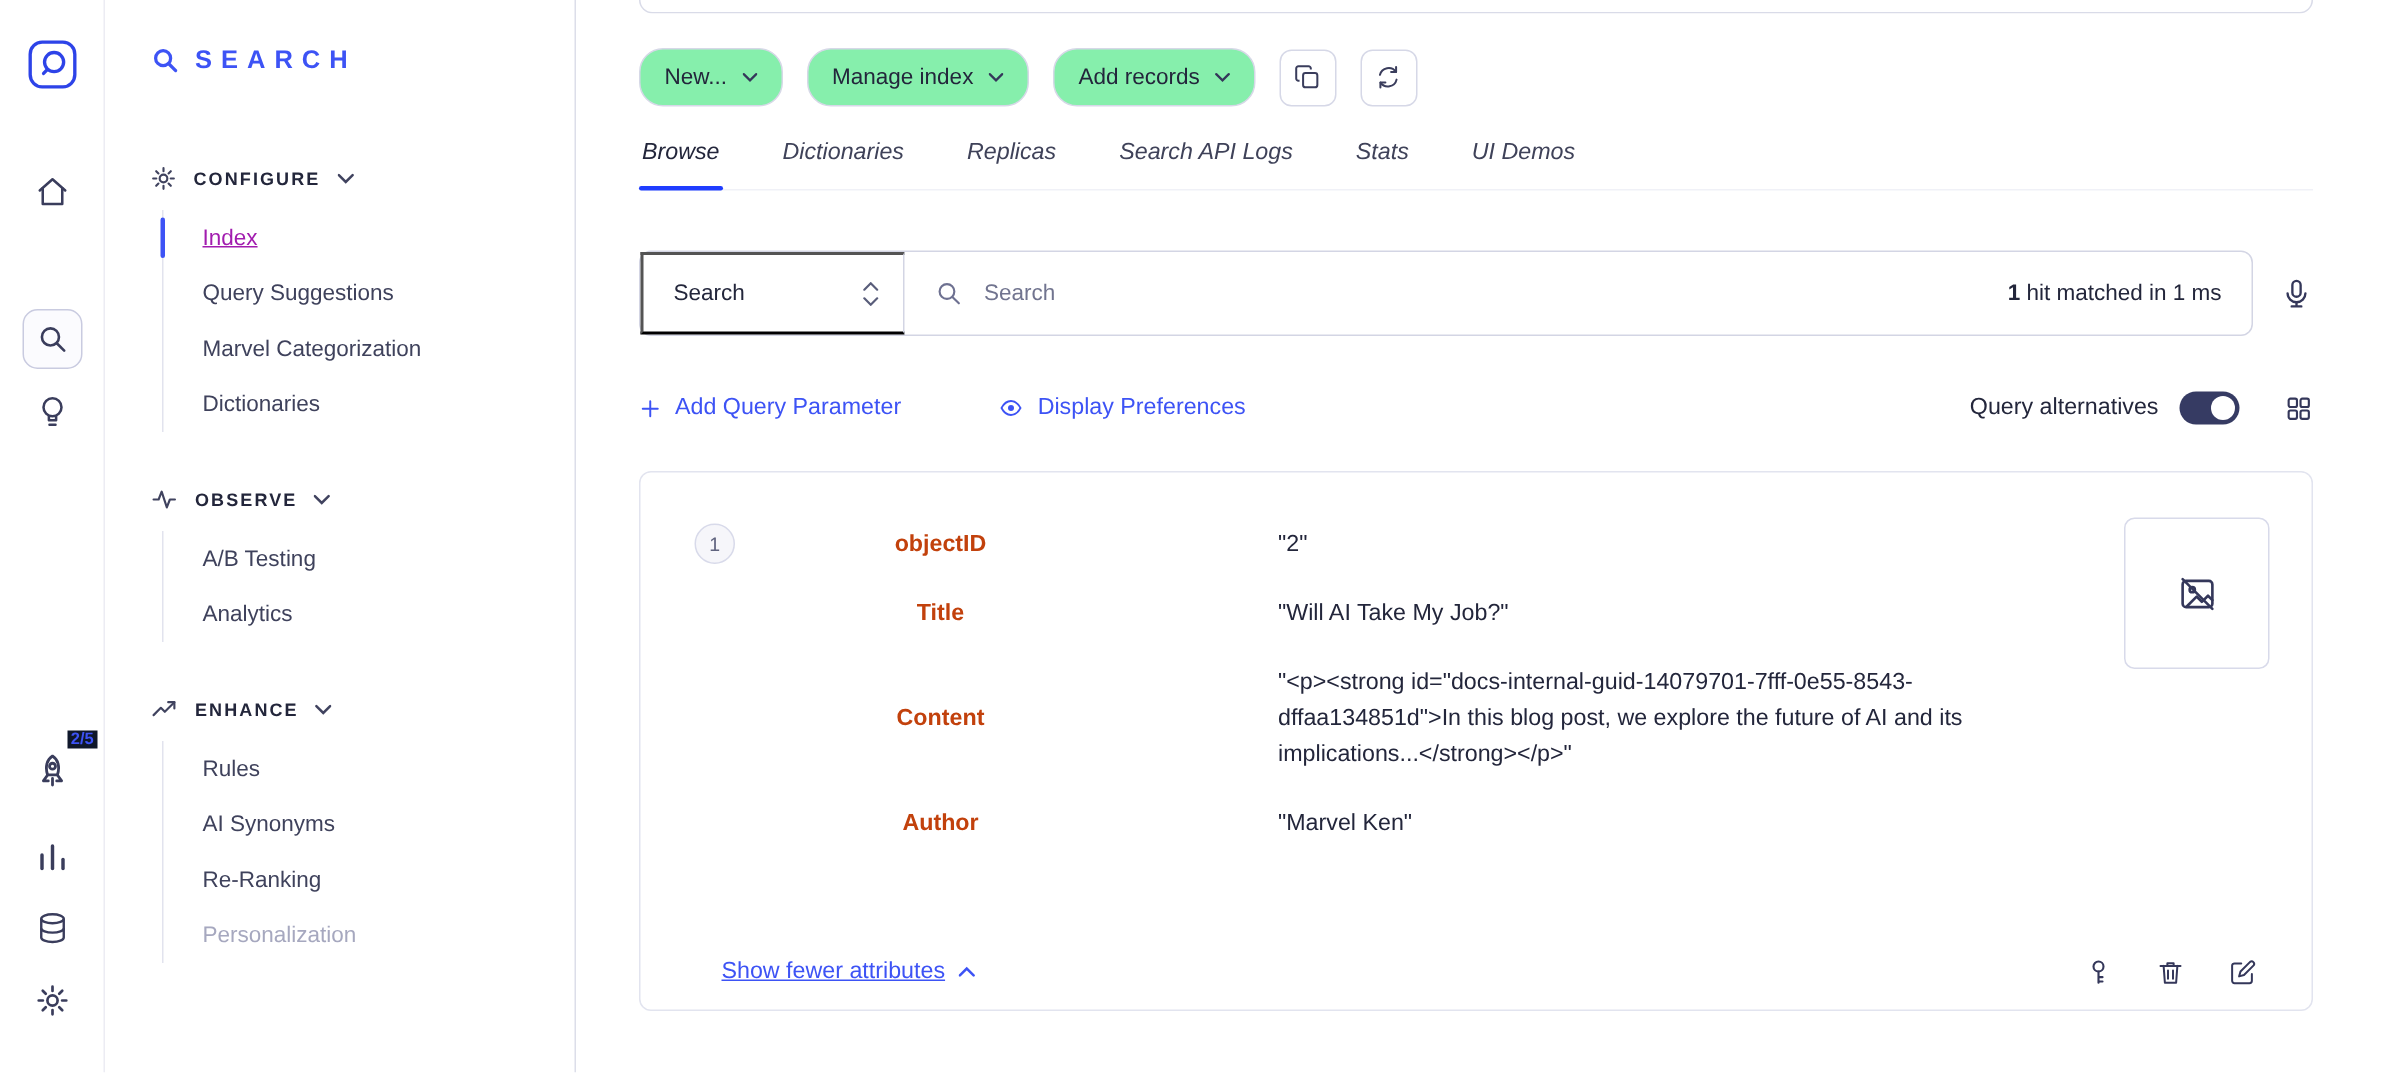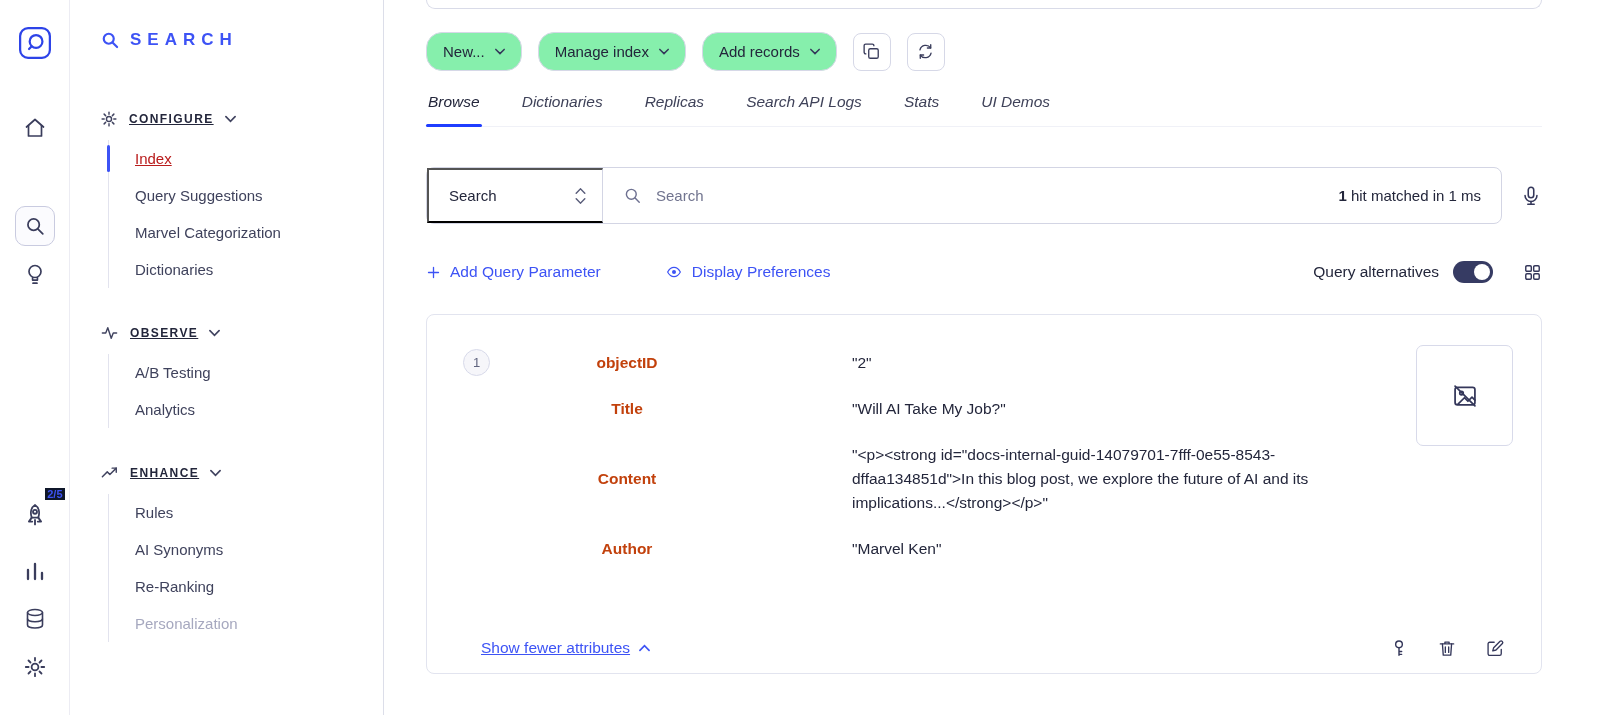--- a/index.html
+++ b/index.html
@@ -24,25 +24,25 @@
   .rail-gap { margin-bottom:24px; }
 
   
   .sidebar { width:314px; flex-shrink:0; border-right:1px solid #dcdee9;
     padding:30px 20px 0 30px; overflow:hidden; }
   .product { display:flex; align-items:center; gap:10px; color:#3d53f5; cursor:pointer; }
   .product-name { font-size:17px; font-weight:700; letter-spacing:6px; }
   .section { margin-top:60px; }
   .section + .section { margin-top:36px; }
   .section-header { display:flex; align-items:center; gap:11px; cursor:pointer; }
-  .section-title { font-size:12px; font-weight:700; letter-spacing:1.4px; color:#23263b;text-decoration:underline; }
+  .section-title { font-size:12px; font-weight:700; letter-spacing:1.4px; color:#23263b; }
   .section-icon, .chev { color:#40435f; }
   .items { margin:12px 0 0 8px; border-left:1px solid #e2e3ee; list-style:none; }
   .item { position:relative; padding:10px 0 10px 26px; font-size:15px; color:#3f425c; cursor:pointer; }
-  .item.active { color:#b91c1c;text-decoration:underline; }
+  .item.active { color:#a21caf;text-decoration:underline; }
   .item.active::before { content:''; position:absolute; left:-2px; top:5px; bottom:5px;
     width:3px; background:#3d53f5; border-radius:2px; }
   .item.muted { color:#a6a8bf; }
 
   
   .main { flex:1; padding:0 58px 0 42px; overflow:hidden; }
   .top-partial { height:9px; border:1px solid #d9dbe8; border-top:none;
     border-radius:0 0 9px 9px; }
   .toolbar { margin-top:23px; display:flex; align-items:center; gap:16px; }
   .btn { display:flex; align-items:center; gap:10px; height:39px; padding:0 16px;

